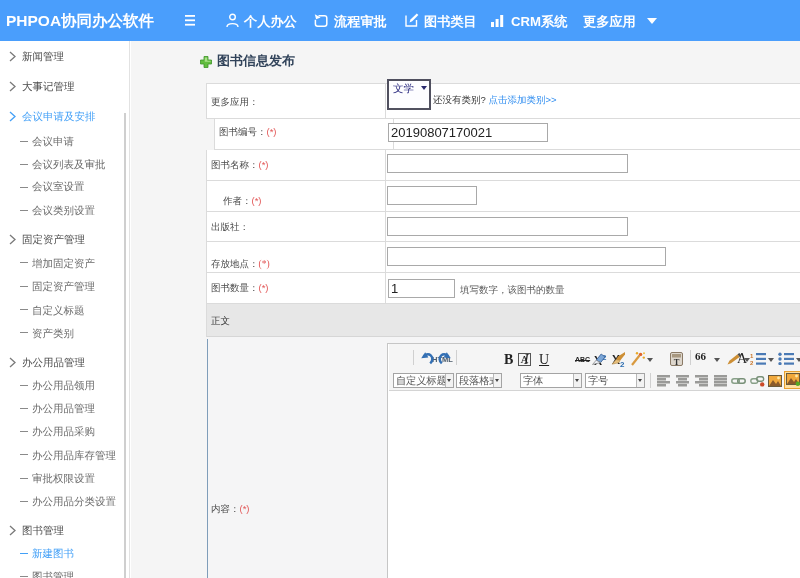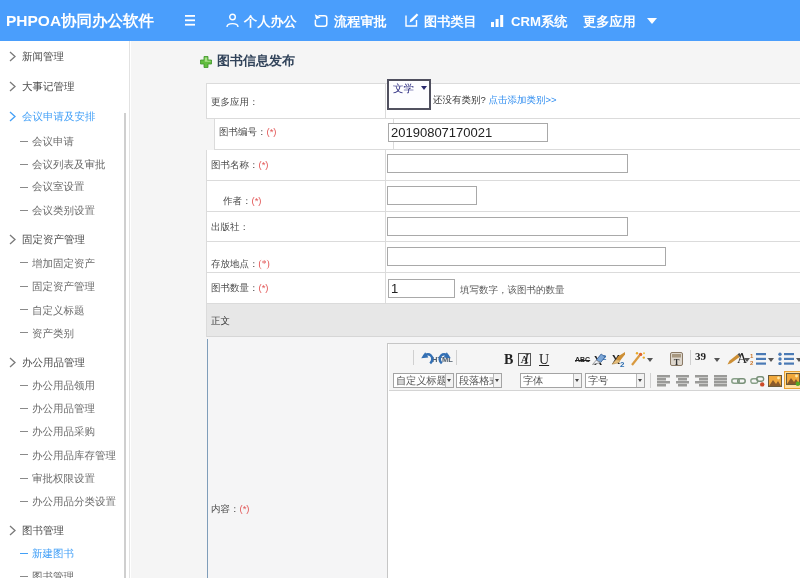--- a/index.html
+++ b/index.html
@@ -346,21 +346,21 @@
         <path d="M5 7.5 L1.2 12.2 L7.5 10.8 L9 8.8 Z" fill="#e8c07c" stroke="#b89050" stroke-width="0.6"></path>
       </svg>
       <svg class="abs" style="left:243px; top:8px;" width="14" height="14" viewBox="0 0 14 14">
         <path d="M1 13 L8.5 3.5" stroke="#d99a3f" stroke-width="2.2"></path>
         <circle cx="9.6" cy="2.4" r="1.7" fill="#e06428"></circle>
         <circle cx="12.8" cy="5.6" r="1.2" fill="#e8a828"></circle>
         <circle cx="6" cy="1.2" r="1.2" fill="#e8a828"></circle>
         <circle cx="13" cy="1.2" r="1" fill="#f0c040"></circle>
       </svg>
       <div class="abs" style="left:259px; top:14px; border:3px solid transparent; border-top:4px solid #555;"></div>
-      <div class="ti" style="left:268px; top:6px; font-family:'Liberation Serif',serif; font-weight:bold; font-size:11px; color:#222;">39</div>
+      <div class="ti" style="left:268px; top:6px; font-family:'Liberation Serif',serif; font-weight:bold; font-size:11px; color:#222;">66</div>
       <svg class="abs" style="left:282px; top:8px;" width="13" height="14" viewBox="0 0 13 14">
         <path d="M2 0.5 L11 0.5 Q12.5 0.5 12.5 2 L12.5 12 Q12.5 13.5 11 13.5 L2 13.5 Q0.5 13.5 0.5 12 L0.5 2 Q0.5 0.5 2 0.5" fill="#ddd6cc" stroke="#8a7a66"></path>
         <rect x="2" y="2" width="9" height="3.5" fill="#a89880"></rect>
         <text x="6.5" y="12.5" font-size="8.5" font-weight="bold" text-anchor="middle" fill="#333" font-family="Liberation Serif,serif">T</text>
       </svg>
       <div class="tsep" style="left:302px; top:6px; height:15px;"></div>
       <div class="ti" style="left:310px; top:7px; font-family:'Liberation Serif',serif; font-size:14px;">A</div>
       <div class="abs" style="left:326px; top:14px; border:3px solid transparent; border-top:4px solid #555;"></div>
       <svg class="abs" style="left:339px; top:9px;" width="15" height="12" viewBox="0 0 15 12">
         <path d="M0.5 11.5 L4 10.3 L12.6 4 L10.6 1.2 L2.4 7.8 Z" fill="#cd8f35"></path>

